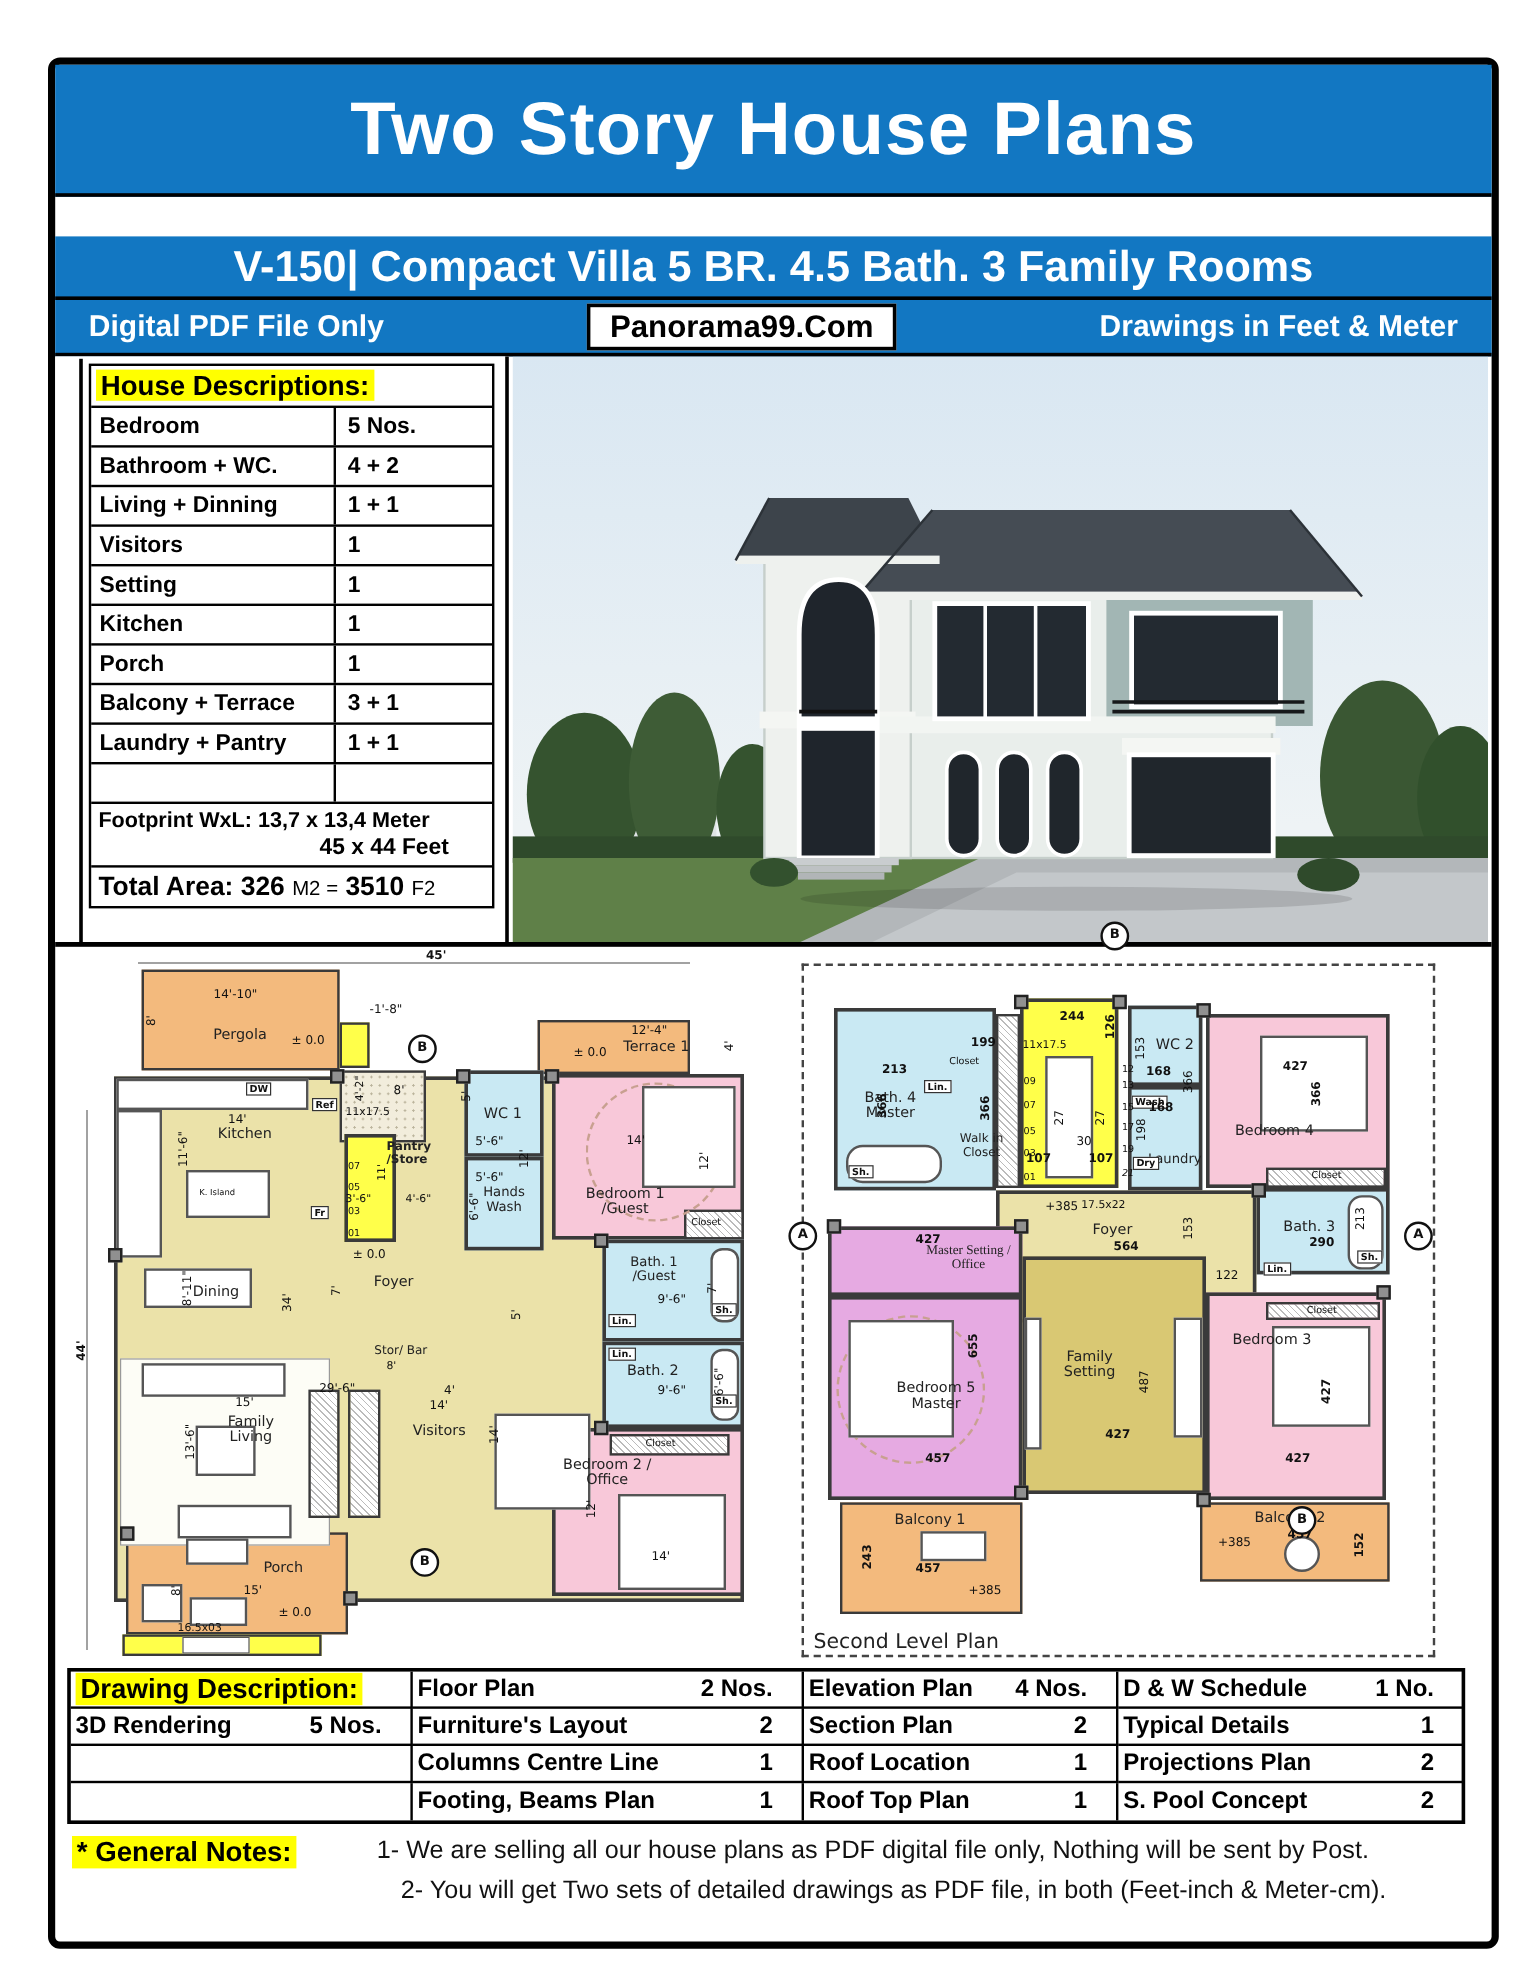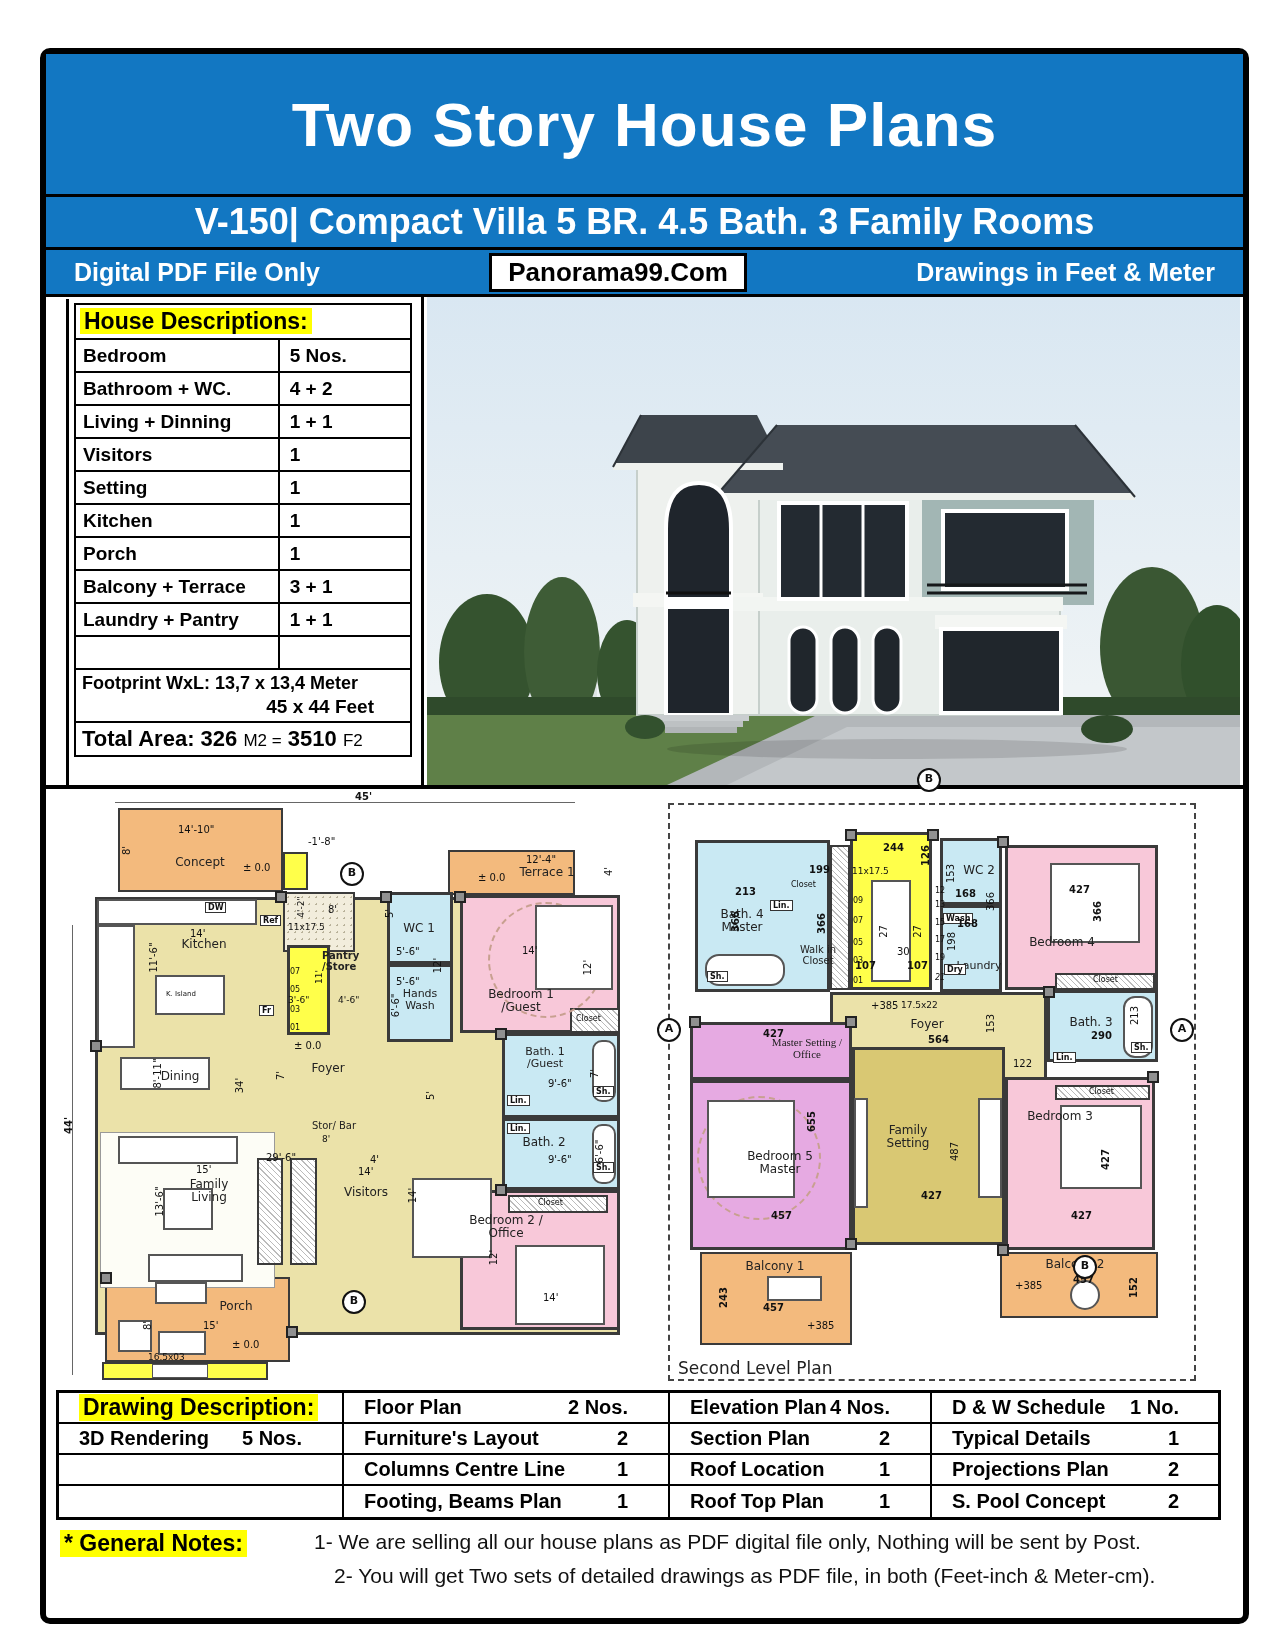--- a/index.html
+++ b/index.html
@@ -1,19 +1,19 @@
 <!DOCTYPE html>
 <html><head>
 <meta charset="utf-8">
 <style>
   html,body{margin:0;padding:0;background:#fff;}
   .page{position:relative;width:1275px;height:1650px;background:#fff;font-family:"Liberation Sans",sans-serif;overflow:hidden;}
   .frame{position:absolute;left:40px;top:48px;width:1197px;height:1564px;border:6px solid #000;border-radius:10px;background:#fff;box-sizing:content-box;}
   .band{position:absolute;left:0;width:100%;background:#1277c2;color:#fff;border-bottom:3px solid #000;box-sizing:border-box;}
-  .b1{top:0;height:143px;display:flex;align-items:center;justify-content:center;}
+  .b1{top:0;height:110px;display:flex;align-items:center;justify-content:center;}
   .b1 span{font-size:62px;font-weight:bold;letter-spacing:1px;}
   .b2{top:143px;height:53px;display:flex;align-items:center;justify-content:center;}
   .b2 span{font-size:36px;font-weight:bold;}
   .b3{top:196px;height:47px;display:flex;align-items:center;justify-content:space-between;padding:0 28px;}
   .b3 .side{font-size:25px;font-weight:bold;}
   .b3 .site{background:#fff;color:#000;border:3px solid #000;font-size:26px;font-weight:bold;padding:1px 16px;}
   .info{position:absolute;left:0;top:243px;width:100%;height:492px;border-bottom:4px solid #000;box-sizing:border-box;}
   .info-left{position:absolute;left:0;top:0;width:378px;height:100%;border-right:3px solid #000;box-sizing:border-box;background:#fff;}
   .vrule{position:absolute;left:20px;top:2px;width:3px;height:486px;background:#000;}
   .photo{position:absolute;left:381px;top:0;width:813px;height:488px;overflow:hidden;}
@@ -41,21 +41,21 @@
   .v{transform:rotate(-90deg);transform-origin:center;}
   .tag{position:absolute;font:bold 8px "DejaVu Sans",sans-serif;border:1px solid #333;background:#fff;padding:0 2px;color:#111;}
   .mk{position:absolute;width:20px;height:20px;border:2px solid #111;border-radius:50%;background:#fff;font:bold 11px/18px "DejaVu Sans",sans-serif;text-align:center;color:#111;z-index:5;}
   .dl{position:absolute;background:#666;}
   .crc{position:absolute;border:2px dashed #c8a090;border-radius:50%;}
   .pc{position:absolute;width:12px;height:12px;background:#909090;border:2px solid #222;box-sizing:border-box;z-index:4;}
   .dashed{position:absolute;border:2px dashed #444;box-sizing:border-box;}
   .plan2-title{position:absolute;font:17px "DejaVu Sans",sans-serif;color:#222;}
   
   .dtable{position:absolute;left:10px;top:1336px;width:1165px;border:3px solid #000;box-sizing:border-box;display:grid;grid-template-columns:285px 326px 262px 287px;}
-  .dcell{border-right:2px solid #000;border-bottom:2px solid #000;height:31px;display:flex;align-items:center;font-weight:bold;font-size:20px;padding:0 20px;box-sizing:border-box;justify-content:space-between;}
+  .dcell{border-right:2px solid #000;border-bottom:2px solid #000;height:31px;display:flex;align-items:center;font-weight:bold;font-size:20px;padding:0 4px;box-sizing:border-box;justify-content:space-between;}
   .dcell:nth-child(4n){border-right:none;}
   .dcell.last{border-bottom:none;}
   .dcell .dv{padding-right:20px;}
   .ddtitle{background:#ffff00;font-weight:bold;font-size:23px;padding:0 4px;}
   
   .notes{position:absolute;left:0;top:1468px;width:100%;height:84px;}
   .ntitle{position:absolute;left:14px;top:8px;background:#ffff00;font-weight:bold;font-size:23px;padding:0 4px;}
   .nline{position:absolute;left:268px;font-size:21px;color:#111;}
 </style>
 </head>
@@ -242,21 +242,21 @@
     <div class="r wht" style="left:88px;top:464px;width:95px;height:28px;"></div>
     <div class="r wht" style="left:103px;top:398px;width:50px;height:42px;"></div>
     <div class="hatch" style="left:197px;top:368px;width:26px;height:107px;"></div>
     <div class="hatch" style="left:230px;top:368px;width:27px;height:107px;"></div>
     <div class="r wht" style="left:352px;top:388px;width:80px;height:80px;"></div>
     <div class="r wht" style="left:455px;top:455px;width:90px;height:80px;"></div>
     <div class="r wht" style="left:95px;top:492px;width:52px;height:22px;"></div>
     <div class="r wht" style="left:58px;top:530px;width:34px;height:32px;"></div>
     <div class="r wht" style="left:98px;top:541px;width:48px;height:24px;"></div>
 
-    <div class="lb" style="left:108px;top:66px;width:64px;">Concept</div>
+    <div class="lb" style="left:108px;top:66px;width:64px;">Pergola</div>
     <div class="lb" style="left:452px;top:76px;width:70px;">Terrace 1</div>
     <div class="lb" style="left:112px;top:148px;width:64px;">Kitchen</div>
     <div class="lb" style="left:262px;top:160px;width:50px;font-size:10px;font-weight:bold;text-align:left;">Pantry /Store</div>
     <div class="lb" style="left:336px;top:132px;width:46px;">WC 1</div>
     <div class="lb" style="left:332px;top:198px;width:56px;font-size:11px;">Hands Wash</div>
     <div class="lb" style="left:420px;top:198px;width:82px;">Bedroom 1 /Guest</div>
     <div class="lb" style="left:452px;top:256px;width:66px;font-size:11px;">Bath. 1 /Guest</div>
     <div class="lb" style="left:456px;top:346px;width:56px;">Bath. 2</div>
     <div class="lb" style="left:238px;top:272px;width:60px;">Foyer</div>
     <div class="lb" style="left:90px;top:280px;width:60px;">Dining</div>

